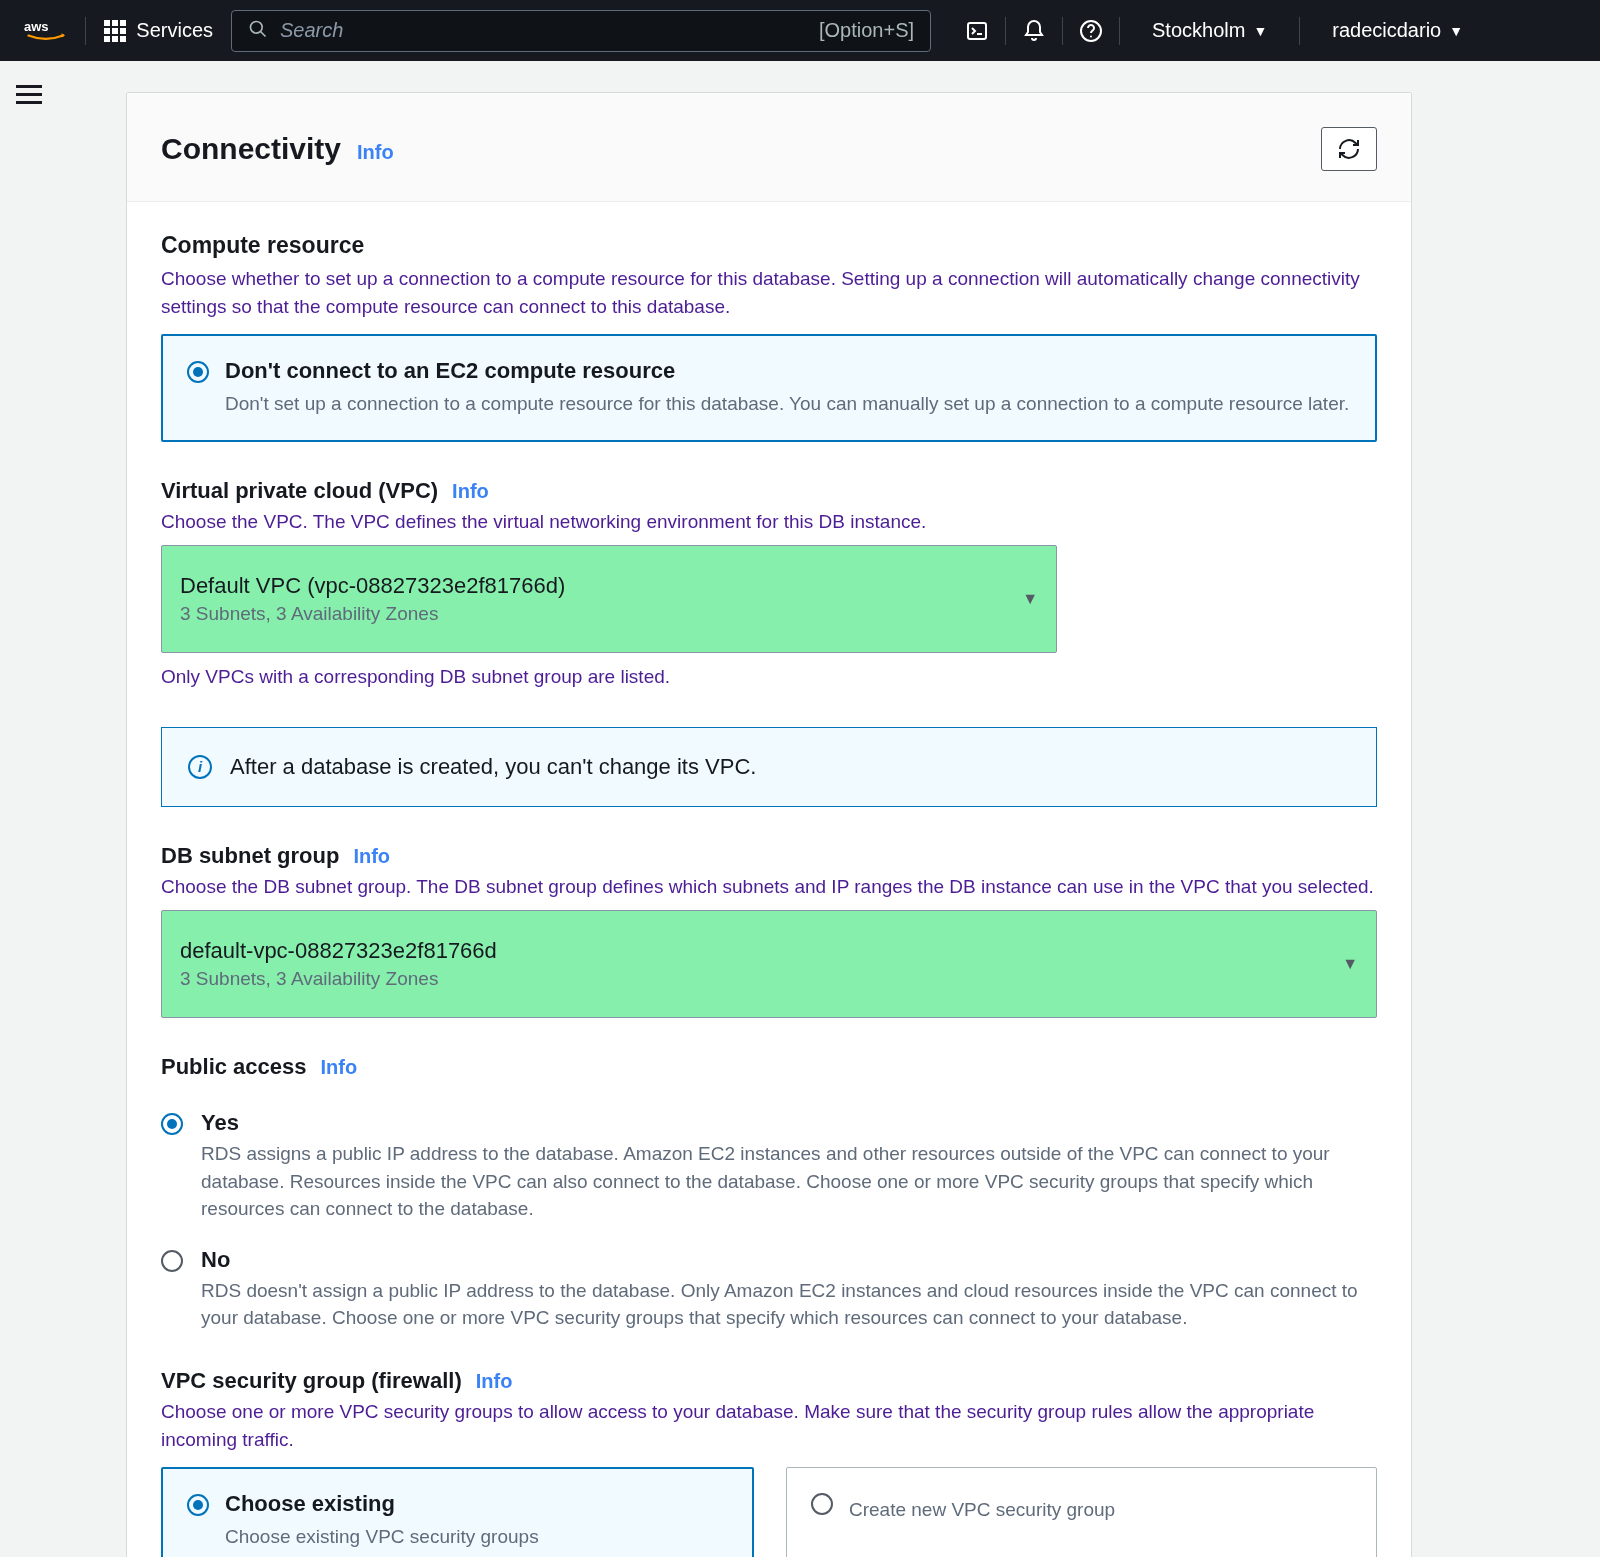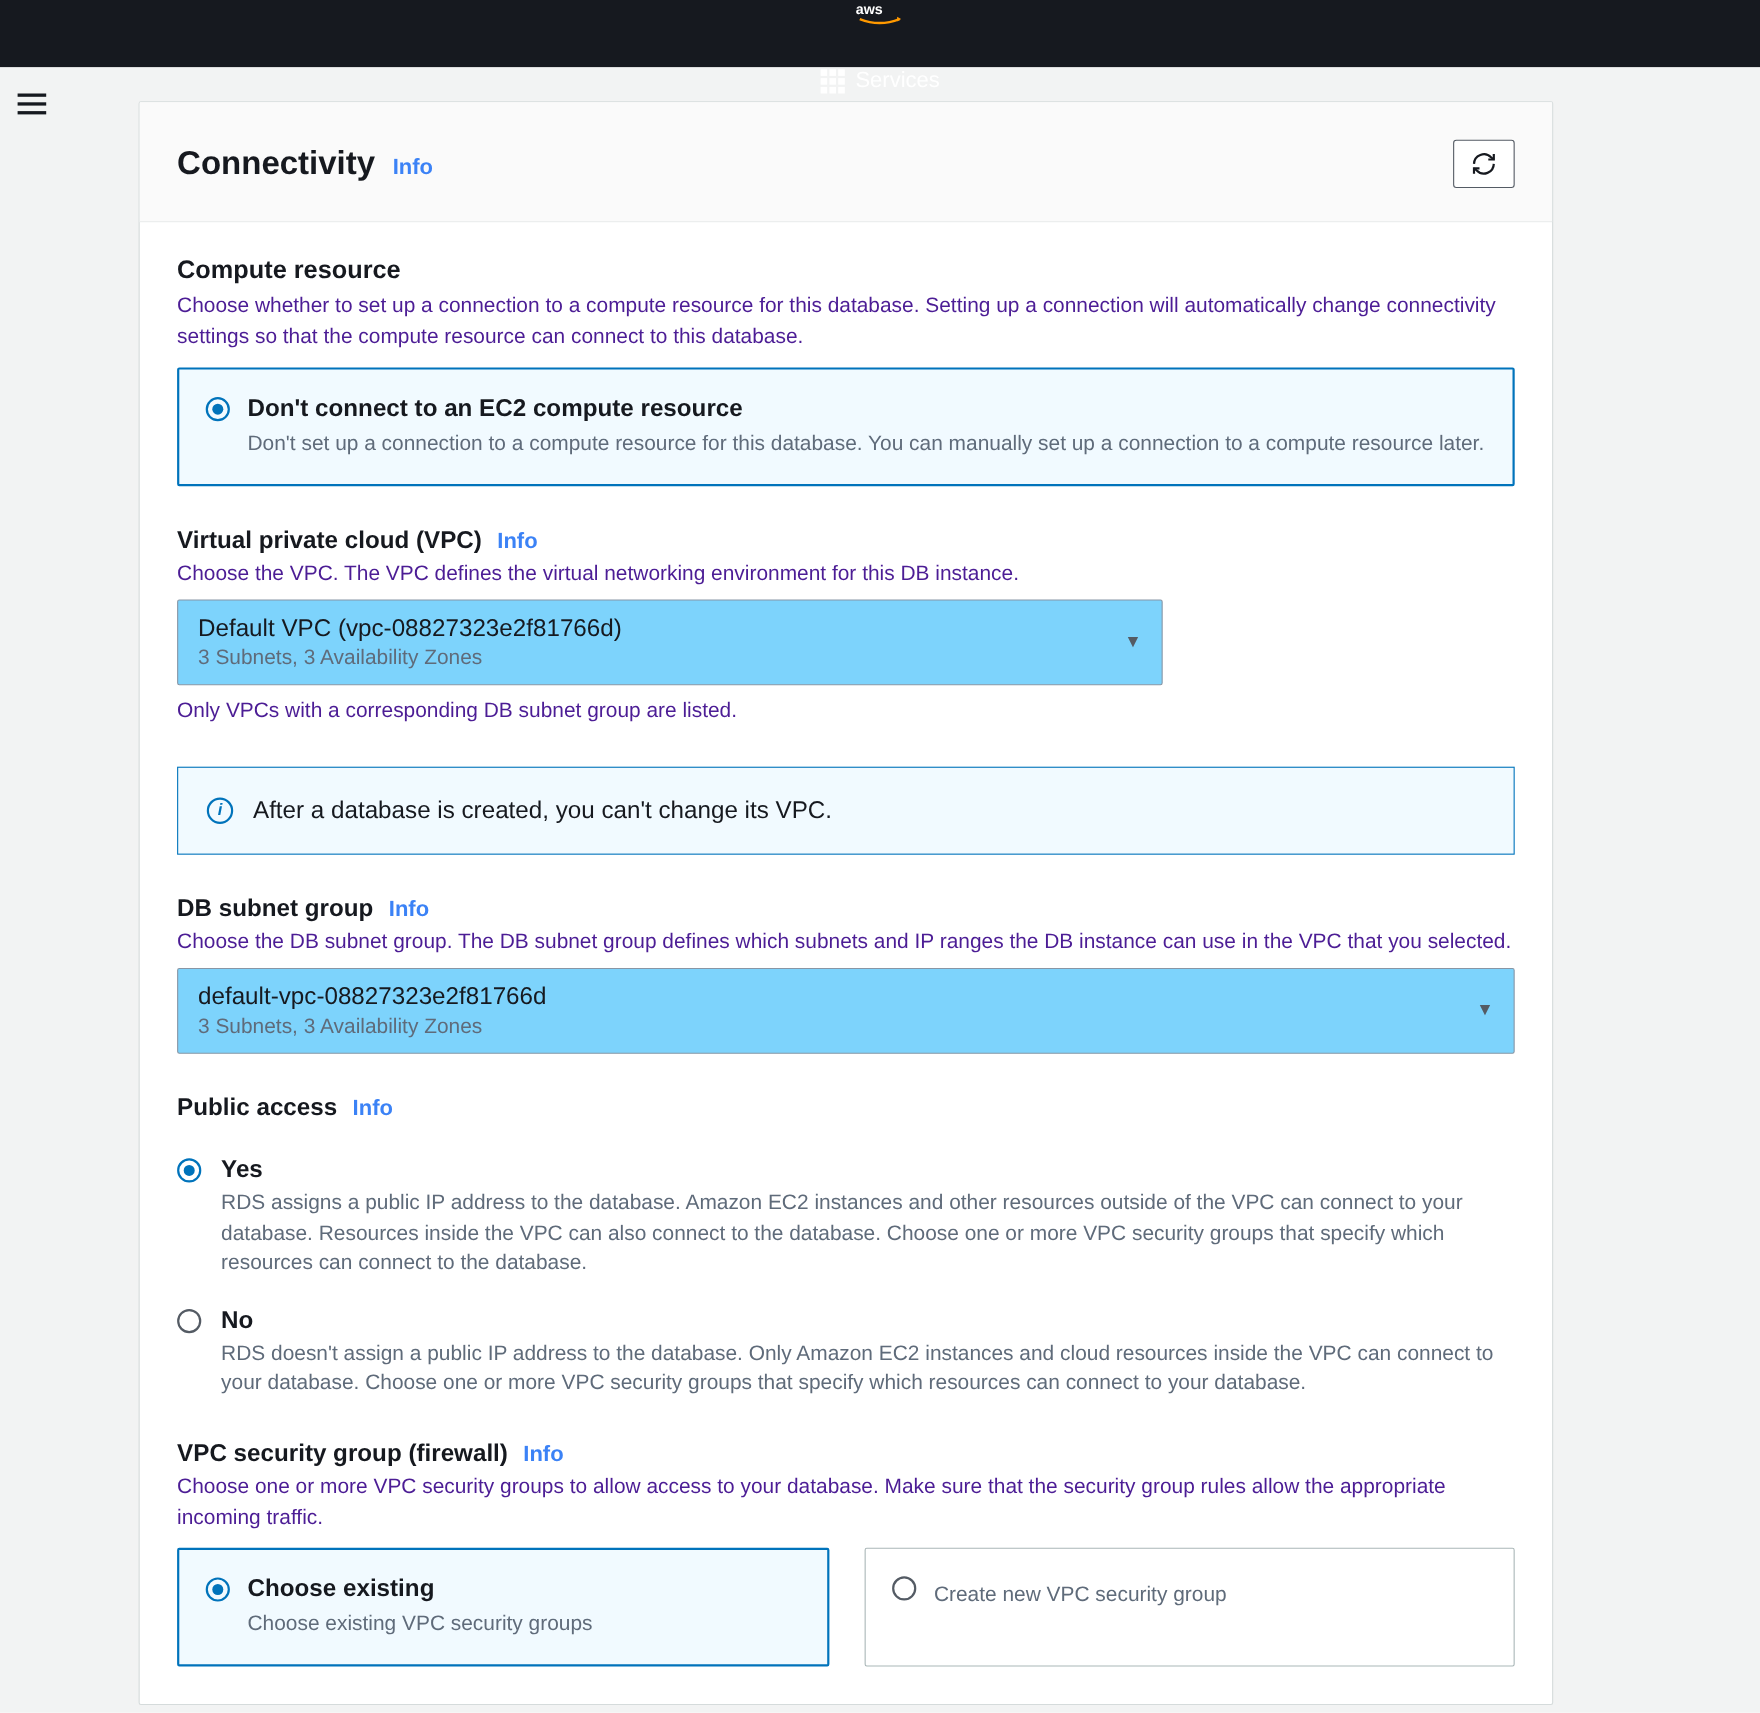--- a/index.html
+++ b/index.html
@@ -13,21 +13,20 @@
   }
   
   .topbar {
     display: flex;
     align-items: center;
     height: 61px;
     background: #16191f;
     color: #fff;
     padding: 0 24px;
     gap: 18px;
-    flex-direction: column;
   }
   .aws-logo { display: flex; align-items: center; }
   .aws-logo svg { height: 26px; }
   .top-divider { width: 1px; height: 28px; background: #3f4447; }
   .services-item { display: flex; align-items: center; gap: 10px; font-size: 20px; cursor: pointer; }
   .grid-icon { display: grid; grid-template-columns: repeat(3, 6px); grid-template-rows: repeat(3,6px); gap: 2px; }
   .grid-icon span { width: 6px; height: 6px; background:#fff; }
   .topbar-search {
     display:flex; align-items:center;
     background:#0f1318; border:1px solid #5f6b7a; border-radius:4px;
@@ -102,23 +101,23 @@
   .tile-text { flex:1; }
   .tile-title { font-size:22px; font-weight:600; }
   .tile-desc { color:#5f6b7a; font-size:19px; line-height:1.45; margin-top:6px; }
 
   
   .label-row { display:flex; align-items:baseline; gap:14px; margin-bottom:4px; }
   .label-row .lbl { font-size:22px; font-weight:600; }
 
   
   .select-box {
-    border:1.5px solid #8896a5; border-radius:2px; padding:12px 18px;
+    border:1.5px solid #8896a5; border-radius:2px; padding:27px 18px;
     display:flex; justify-content:space-between; align-items:center;
-    cursor:pointer; margin-top:10px; background:#7dd3fc;gap:12px;
+    cursor:pointer; margin-top:10px; background:#86efac;gap:12px;
   }
   .select-full { width:100%; }
   .select-narrow { width:896px; }
   .select-main { display:flex; flex-direction:column; gap:4px; }
   .select-value { font-size:22px; }
   .select-sub { color:#5f6b7a; font-size:19px; }
   .select-caret { color:#545b64; font-size:16px; }
 
   
   .info-banner {

